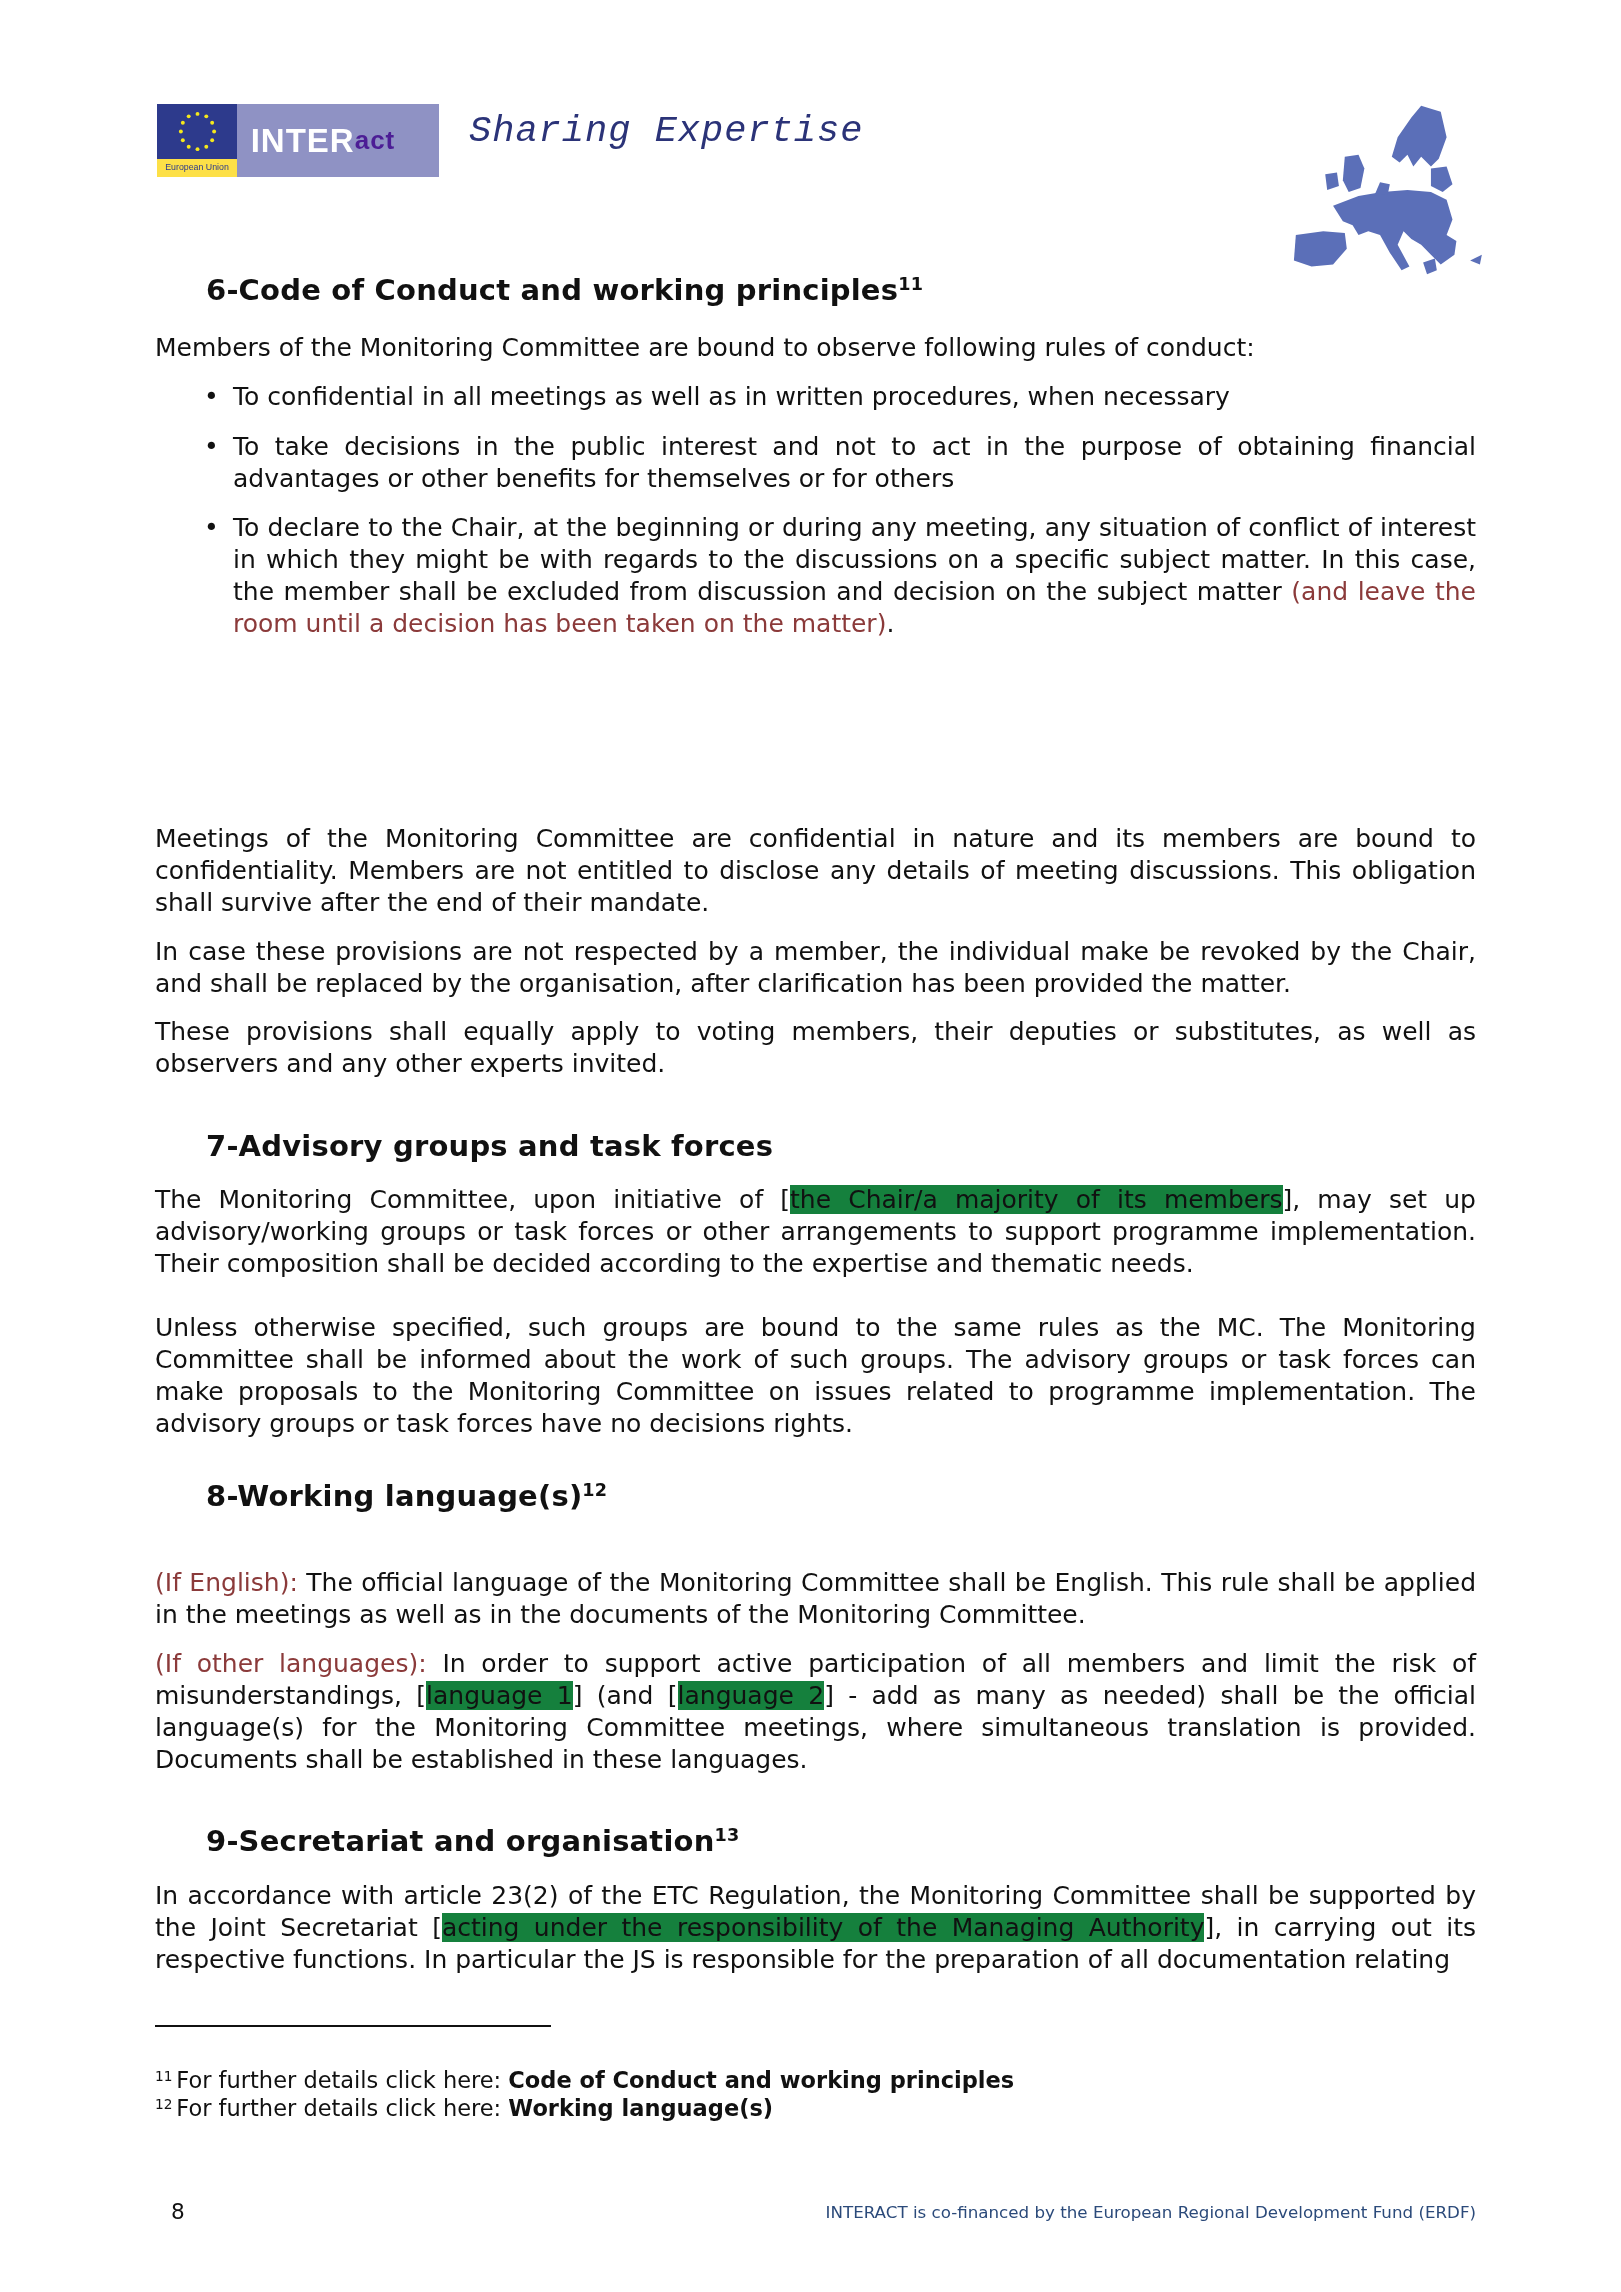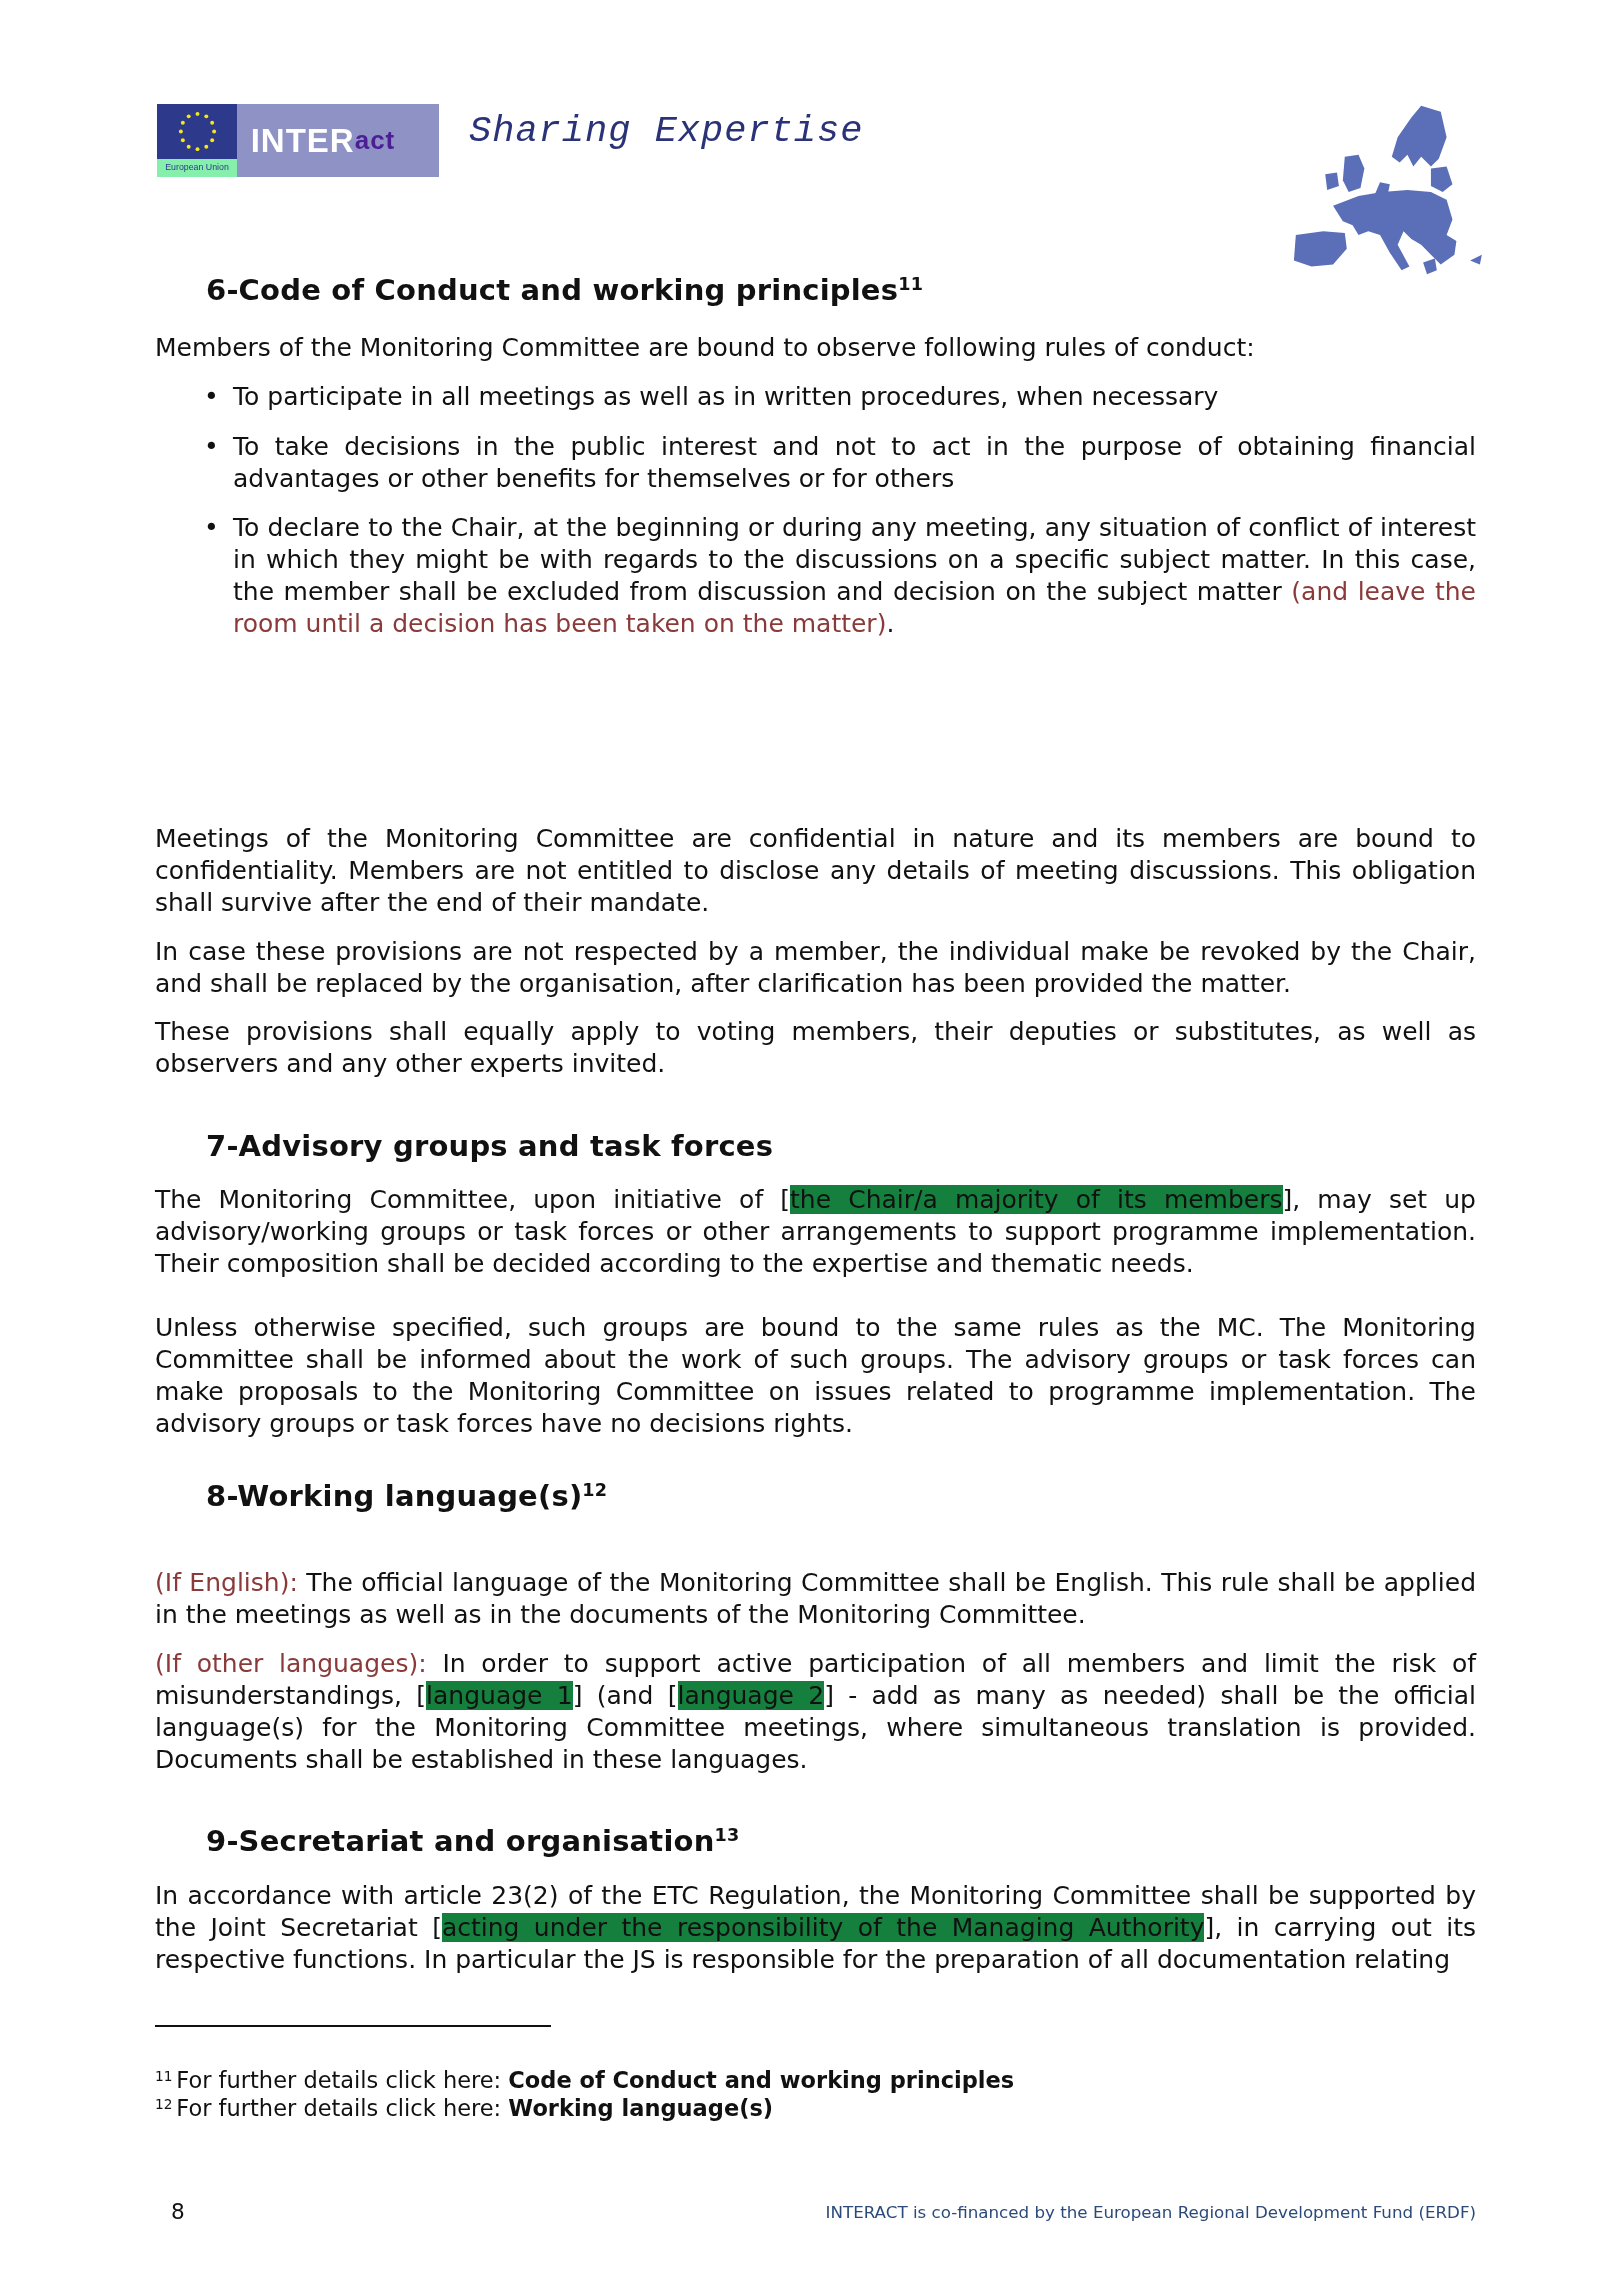--- a/index.html
+++ b/index.html
@@ -4,21 +4,21 @@
 <style>
   html, body { margin:0; padding:0; background:#ffffff; }
   body { width:1621px; height:2293px; position:relative; overflow:hidden;
          font-family:"DejaVu Sans", sans-serif; color:#111; }
   .page { position:absolute; left:0; top:0; width:1621px; height:2293px; }
 
   
   .logo-box { position:absolute; left:157px; top:104px; width:282px; height:73px; display:flex; }
   .eu-flag { width:80px; height:73px; background:#2d3a8c; position:relative; }
   .eu-flag .stars { position:absolute; left:13.7px; top:5.9px; width:53px; height:45px; }
-  .eu-flag .eu-label { position:absolute; left:0; bottom:0; width:80px; height:17.6px; background:#86efac;
+  .eu-flag .eu-label { position:absolute; left:0; bottom:0; width:80px; height:17.6px; background:#fde047;
         font-size:8.8px; color:#2d3a8c; line-height:17.6px; text-align:center; font-family:"Liberation Sans", sans-serif; }
   .inter-box { flex:1; background:#8f92c4; display:flex; align-items:center; padding-left:13.7px;
         font-family:"Liberation Sans", sans-serif; font-weight:bold; font-size:33px; letter-spacing:1px; }
   .inter-box .inter { color:#ffffff; }
   .inter-box .act { color:#4c1d95; font-size:26px; }
   .tagline { position:absolute; left:469px; top:110px; font-family:Liberation Mono, monospace; font-style:italic;
         font-size:37px; color:#2b3378; letter-spacing:1px; }
   .europe-map { position:absolute; left:1274px; top:98px; width:216px; height:186px; }
 
   
@@ -85,21 +85,21 @@
       <path d="M152 168 L164 164 L166 176 L156 180 Z"></path>
     </g>
   </svg>
 
   <div class="content">
 
     <h2 style="top:274px;"><span>6-Code of Conduct and working principles</span><sup>11</sup></h2>
     <p style="top:332px;">Members of the Monitoring Committee are bound to observe following rules of conduct:</p>
 
     <ul style="top:381px;">
-      <li style="margin-bottom:17.6px;">To participate in all meetings as well as in written procedures, when necessary</li>
+      <li style="margin-bottom:17.6px;">To confidential in all meetings as well as in written procedures, when necessary</li>
       <li style="margin-bottom:17.6px;">To take decisions in the public interest and not to act in the purpose of obtaining financial advantages or other benefits for themselves or for others</li>
       <li style="margin-bottom:17.6px;"><span>To declare to the Chair, at the beginning or during any meeting, any situation of conflict of interest in which they might be with regards to the discussions on a specific subject matter. In this case, the member shall be excluded from discussion and decision on the subject matter </span><span class="red">(and leave the room until a decision has been taken on the matter)</span><span>.</span></li>
     </ul>
 
     <p style="top:823px;">Meetings of the Monitoring Committee are confidential in nature and its members are bound to confidentiality. Members are not entitled to disclose any details of meeting discussions. This obligation shall survive after the end of their mandate.</p>
     <p style="top:936px;">In case these provisions are not respected by a member, the individual make be revoked by the Chair, and shall be replaced by the organisation, after clarification has been provided the matter.</p>
     <p style="top:1016px;">These provisions shall equally apply to voting members, their deputies or substitutes, as well as observers and any other experts invited.</p>
 
     <h2 style="top:1130px;">7-Advisory groups and task forces</h2>
     <p style="top:1184px;"><span>The Monitoring Committee, upon initiative of [</span><span class="hl">the Chair/a majority of its members</span><span>], may set up advisory/working groups or task forces or other arrangements to support programme implementation. Their composition shall be decided according to the expertise and thematic needs.</span></p>

